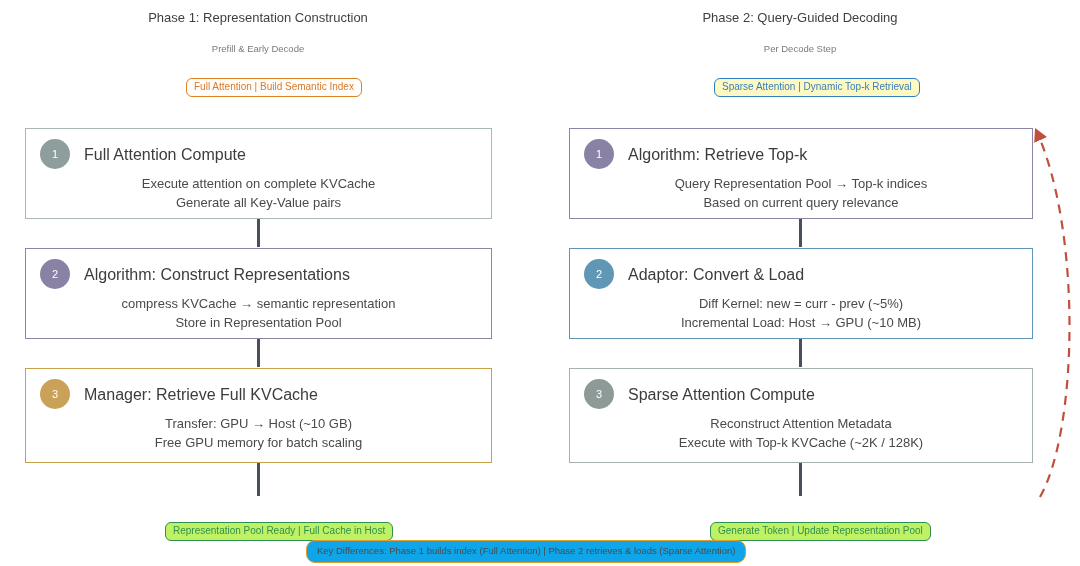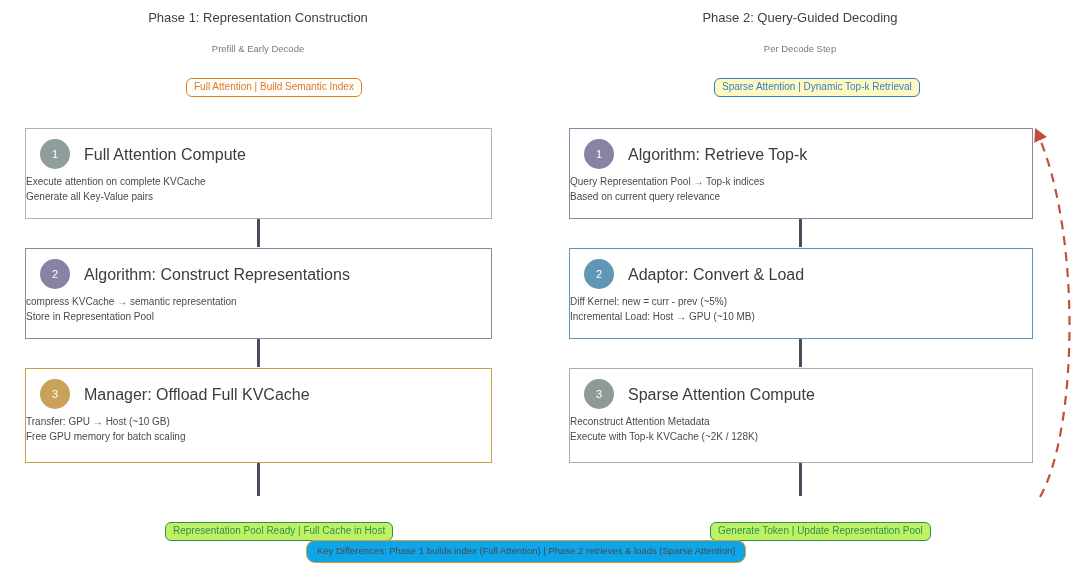--- a/index.html
+++ b/index.html
@@ -62,21 +62,22 @@
   .badge.gold{background:#c9a159;}
   .badge.blue{background:#5f97b4;}
   .badge.gray{background:#8e9a98;}
 
   .box-title{
     position:absolute;left:58px;top:17px;
     font-size:16px;color:#3c3c3c;white-space:nowrap;
   }
   .box-detail{
     position:absolute;left:0;right:0;top:46px;
-    font-size:10px;color:#4a4a4a;line-height:1.45;
+    text-align:center;
+    font-size:13px;color:#4a4a4a;line-height:1.45;
   }
   .box-detail div{white-space:nowrap;}
 
   
   .conn{
     position:absolute;width:3px;background:#4a4f5e;
   }
   
   .loop-label{
     position:absolute;font-size:7.5px;color:#d2685a;white-space:nowrap;
@@ -107,21 +108,21 @@
     <div class="box-title">Algorithm: Construct Representations</div>
     <div class="box-detail">
       <div>compress KVCache → semantic representation</div>
       <div>Store in Representation Pool</div>
     </div>
   </div>
   <div class="conn" style="left:257px;top:339px;height:28px;"></div>
 
   <div class="box gold" style="left:25px;top:368px;width:467px;height:95px;">
     <div class="badge gold">3</div>
-    <div class="box-title">Manager: Offload Full KVCache</div>
+    <div class="box-title">Manager: Retrieve Full KVCache</div>
     <div class="box-detail">
       <div>Transfer: GPU → Host (~10 GB)</div>
       <div>Free GPU memory for batch scaling</div>
     </div>
   </div>
   <div class="conn" style="left:257px;top:463px;height:33px;"></div>
 
   <div class="pill green" style="left:165px;top:522px;">Representation Pool Ready | Full Cache in Host</div>
 
   <div class="phase-title" style="left:600px;top:10px;width:400px;">Phase 2: Query-Guided Decoding</div>

